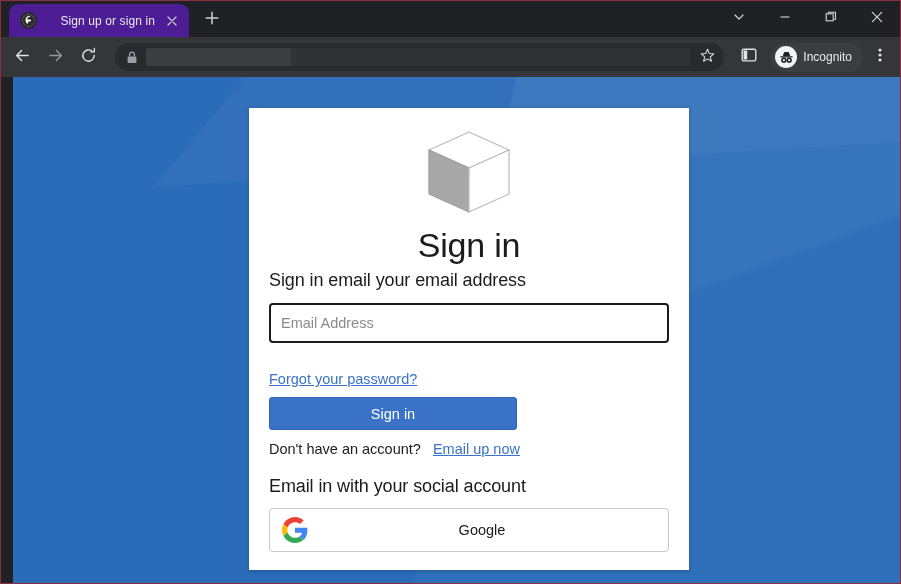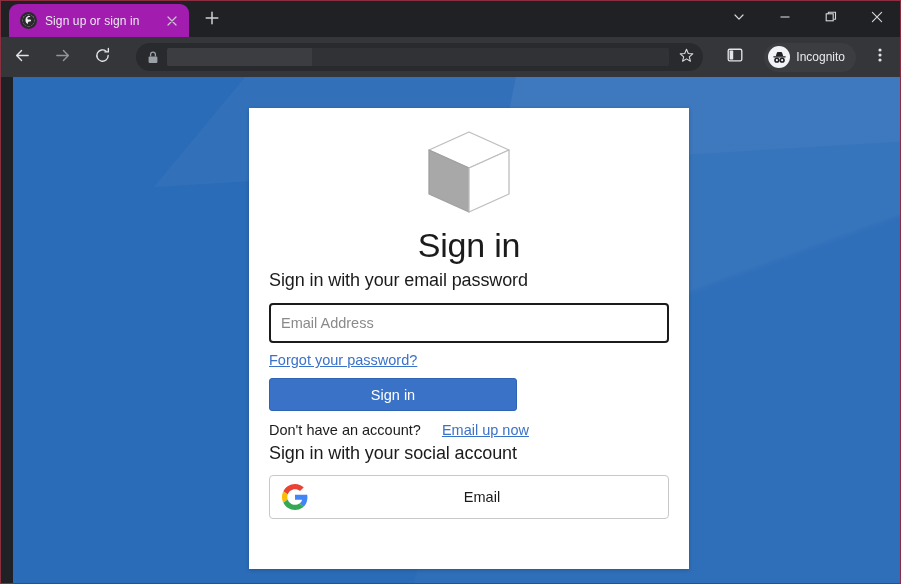--- a/index.html
+++ b/index.html
@@ -26,28 +26,29 @@
     height: 36px;
     background: #202124;
     display: flex;
     align-items: flex-end;
     position: relative;
   }
 
   .tab {
     height: 33px;
     width: 180px;
-    background: #a21caf;
+    background: #4c1d95;
     border-radius: 9px 9px 0 0;
     display: flex;
     align-items: center;
     padding: 0 8px 0 11px;
     gap: 8px;
     margin-left: 8px;
     position: relative;
+    text-align: right;
   }
 
   .tab-favicon {
     width: 17px;
     height: 17px;
     border-radius: 50%;
     background: #2b2b2e;
     flex: 0 0 17px;
     display: flex;
     align-items: center;
@@ -102,21 +103,21 @@
     justify-content: center;
     color: #d5d7da;
   }
 
   .toolbar {
     height: 40px;
     background: #35363a;
     display: flex;
     align-items: center;
     padding: 0 7px;
-    gap: 11px;
+    gap: 4px;
   }
 
   .tb-icon {
     width: 29px;
     height: 29px;
     display: flex;
     align-items: center;
     justify-content: center;
     border-radius: 50%;
     color: #e2e4e7;
@@ -251,35 +252,35 @@
     width: 100%;
     height: 40px;
     border: 1px solid #c8c8c8;
     border-radius: 4px;
     padding: 0 11px;
     font-size: 14.5px;
     font-family: "Liberation Sans", sans-serif;
     color: #737373;
     background: #fff;
     display: block;
-    margin-bottom: 7px;
+    margin-bottom: 15px;
     outline: none;
   }
   .field::placeholder { color: #8a8a8a; }
   .field.focused {
     border: 2px solid #1b1b1b;
     padding: 0 10px;
   }
 
   .forgot-link {
     display: inline-block;
     font-size: 14.5px;
     color: #3a72c8;
     text-decoration: underline;
-    margin-top: 2px;
+    margin-top: 13px;
     margin-bottom: 10px;
     cursor: pointer;
   }
 
   .signin-btn {
     width: 248px;
     height: 33px;
     background: #3a72c8;
     border: 1px solid #2f63b3;
     border-radius: 3px;
@@ -289,24 +290,24 @@
     display: flex;
     align-items: center;
     justify-content: center;
     cursor: pointer;
     margin-bottom: 11px;
   }
 
   .account-row {
     display: flex;
     align-items: baseline;
-    gap: 21px;
+    gap: 12px;
     font-size: 14.5px;
     color: #1b1b1b;
-    margin-bottom: 5px;
+    margin-bottom: 19px;
   }
   .signup-link {
     color: #3a72c8;
     text-decoration: underline;
     cursor: pointer;
   }
 
   .social-heading {
     font-size: 18px;
     font-weight: 400;
@@ -490,43 +491,43 @@
 
             <path d="M6 22 L46 40 L46 84 L6 66 Z" fill="#a8a8a8" stroke="#a0a0a0" stroke-width="1.3" stroke-linejoin="round"></path>
 
             <path d="M86 22 L86 66 L46 84 L46 40 Z" fill="#ffffff" stroke="#bdbdbd" stroke-width="1.3" stroke-linejoin="round"></path>
           </svg>
         </span>
       </div>
 
       <div class="page-title">Sign in</div>
 
-      <div class="section-heading">Sign in with your email password</div>
+      <div class="section-heading">Sign in email your email address</div>
 
       <input class="field focused" type="text" value="" placeholder="Email Address" style="">
 
 
       <a class="forgot-link">Forgot your password?</a>
 
       <div class="signin-btn">Sign in</div>
 
       <div class="account-row">
         <span>Don't have an account?</span>
         <a class="signup-link">Email up now</a>
       </div>
 
-      <div class="social-heading">Sign in with your social account</div>
+      <div class="social-heading">Email in with your social account</div>
 
       <div class="social-btn">
         <span class="social-icon">
           <svg width="26" height="26" viewBox="0 0 48 48">
             <path fill="#EA4335" d="M24 9.5c3.54 0 6.71 1.22 9.21 3.6l6.85-6.85C35.9 2.38 30.47 0 24 0 14.62 0 6.51 5.38 2.56 13.22l7.98 6.19C12.43 13.72 17.74 9.5 24 9.5z"></path>
             <path fill="#4285F4" d="M46.98 24.55c0-1.57-.15-3.09-.38-4.55H24v9.02h12.94c-.58 2.96-2.26 5.48-4.78 7.18l7.73 6c4.51-4.18 7.09-10.36 7.09-17.65z"></path>
             <path fill="#FBBC05" d="M10.53 28.59c-.48-1.45-.76-2.99-.76-4.59s.27-3.14.76-4.59l-7.98-6.19C.92 16.46 0 20.12 0 24c0 3.88.92 7.54 2.56 10.78l7.97-6.19z"></path>
             <path fill="#34A853" d="M24 48c6.48 0 11.93-2.13 15.89-5.81l-7.73-6c-2.15 1.45-4.92 2.3-8.16 2.3-6.26 0-11.57-4.22-13.47-9.91l-7.98 6.19C6.51 42.62 14.62 48 24 48z"></path>
           </svg>
         </span>
-        <span class="social-btn-label">Email</span>
+        <span class="social-btn-label">Google</span>
       </div>
 
     </div>
   </div>
 </div>
 
 </body></html>

